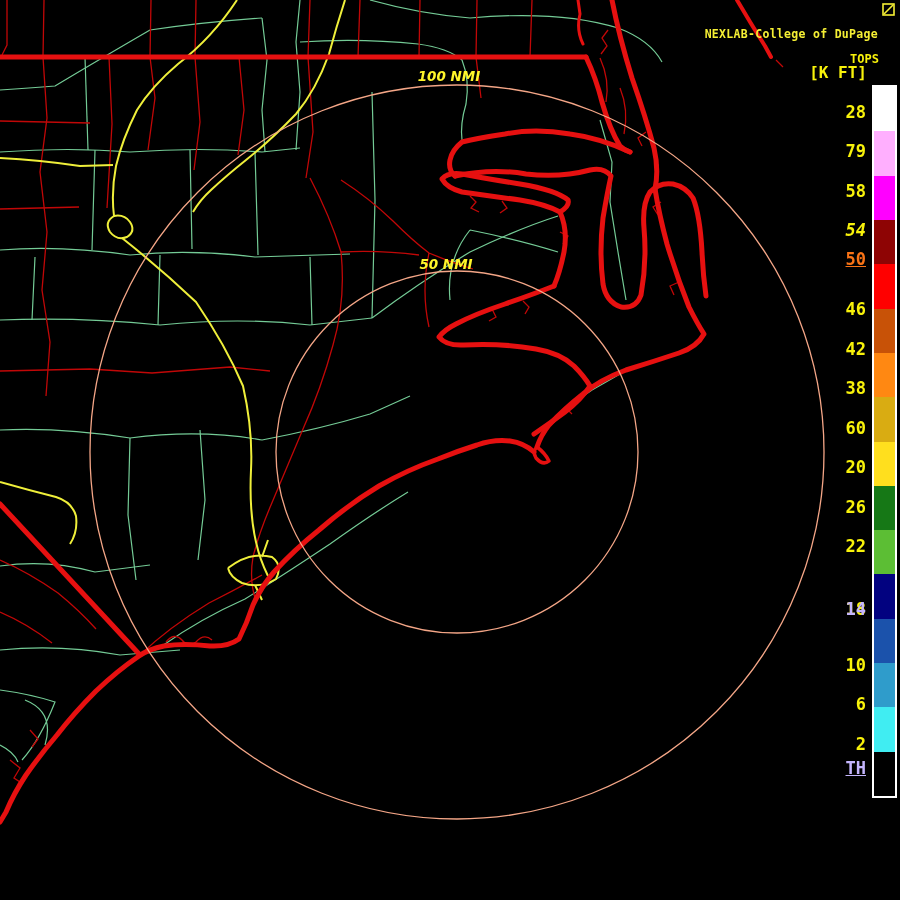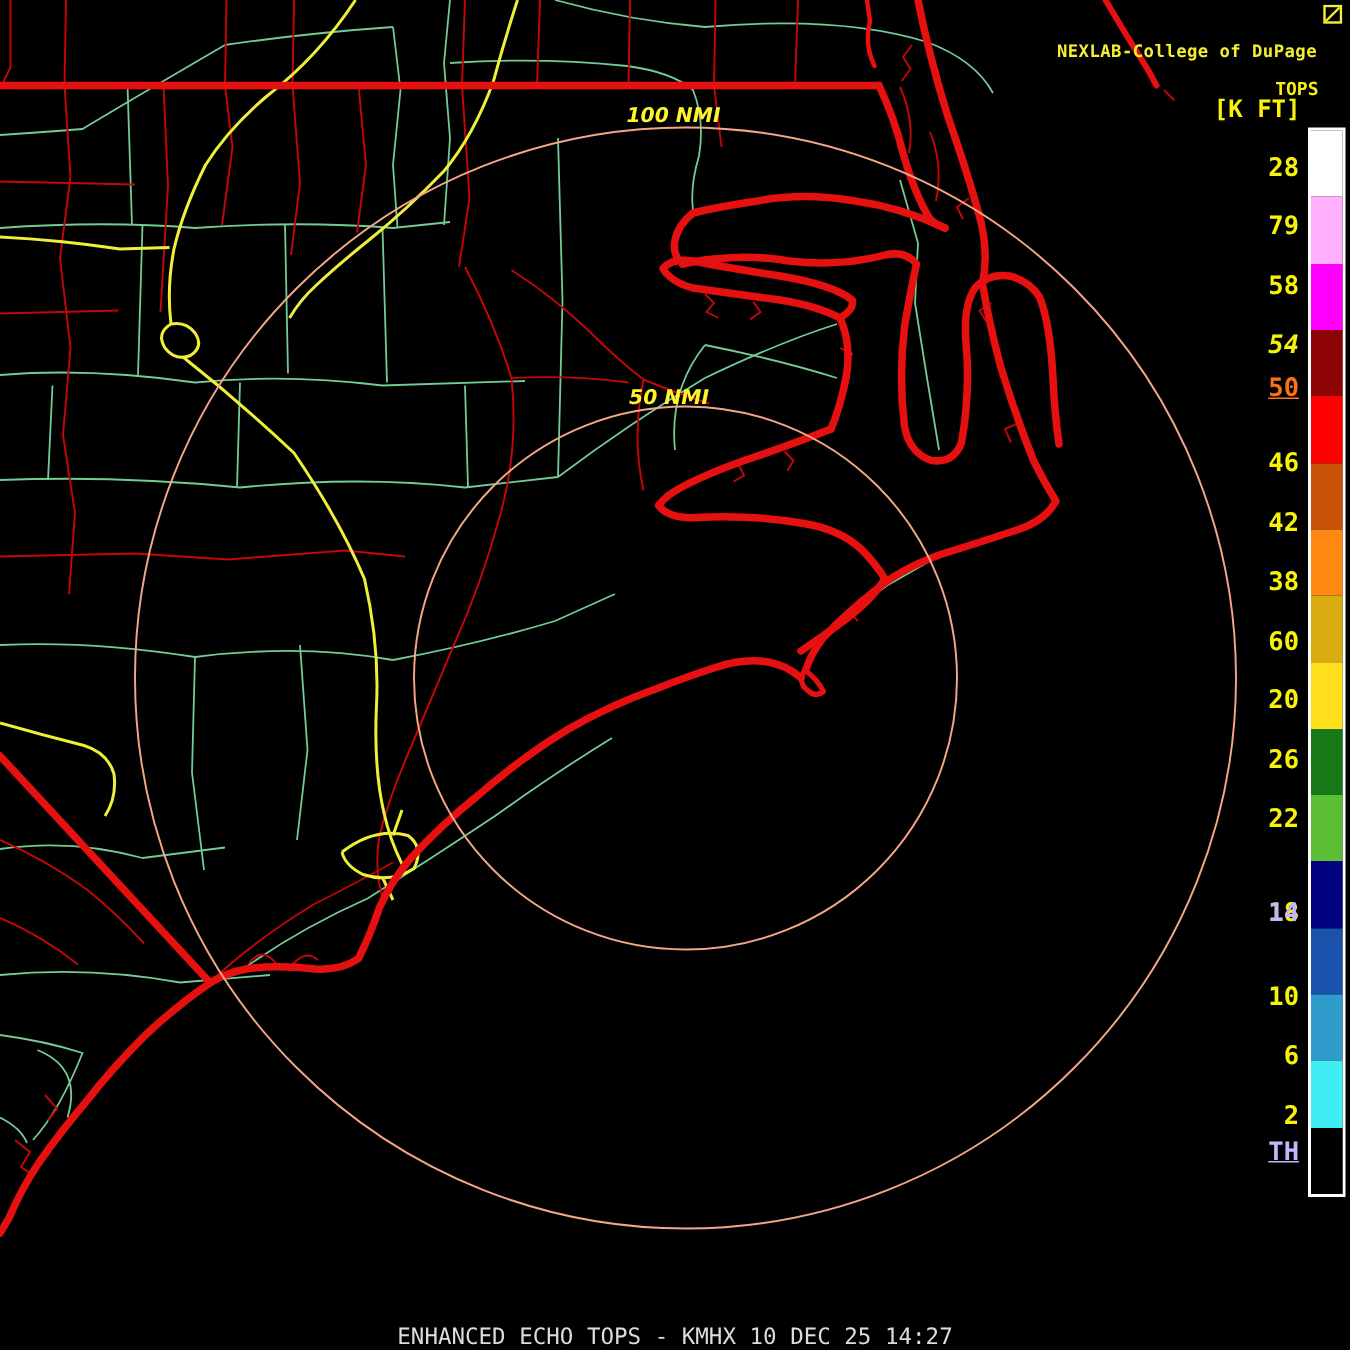--- a/index.html
+++ b/index.html
@@ -156,14 +156,13 @@
       <div class="tick" style="top: 498px; color: rgb(248, 242, 10);">26</div>
       <div class="tick" style="top: 537px; color: rgb(248, 242, 10);">22</div>
       <div class="tick" style="top: 577px; color: rgb(248, 242, 10); margin-top: 23px;">18</div>
       <div class="tick" style="top: 600px; color: #c4b5fd;">14</div>
       <div class="tick" style="top: 656px; color: rgb(248, 242, 10);">10</div>
       <div class="tick" style="top: 695px; color: rgb(248, 242, 10);">6</div>
       <div class="tick" style="top: 735px; color: rgb(248, 242, 10);">2</div>
       <div class="tick" style="top: 759px; color: #c4b5fd; text-decoration: underline;">TH</div>
     </div>
 
-  <div id="caption">ENHANCED ECHO TOPS - KMHX 10 DEC 25 14:27</div>
 </div>
 
 </body></html>

